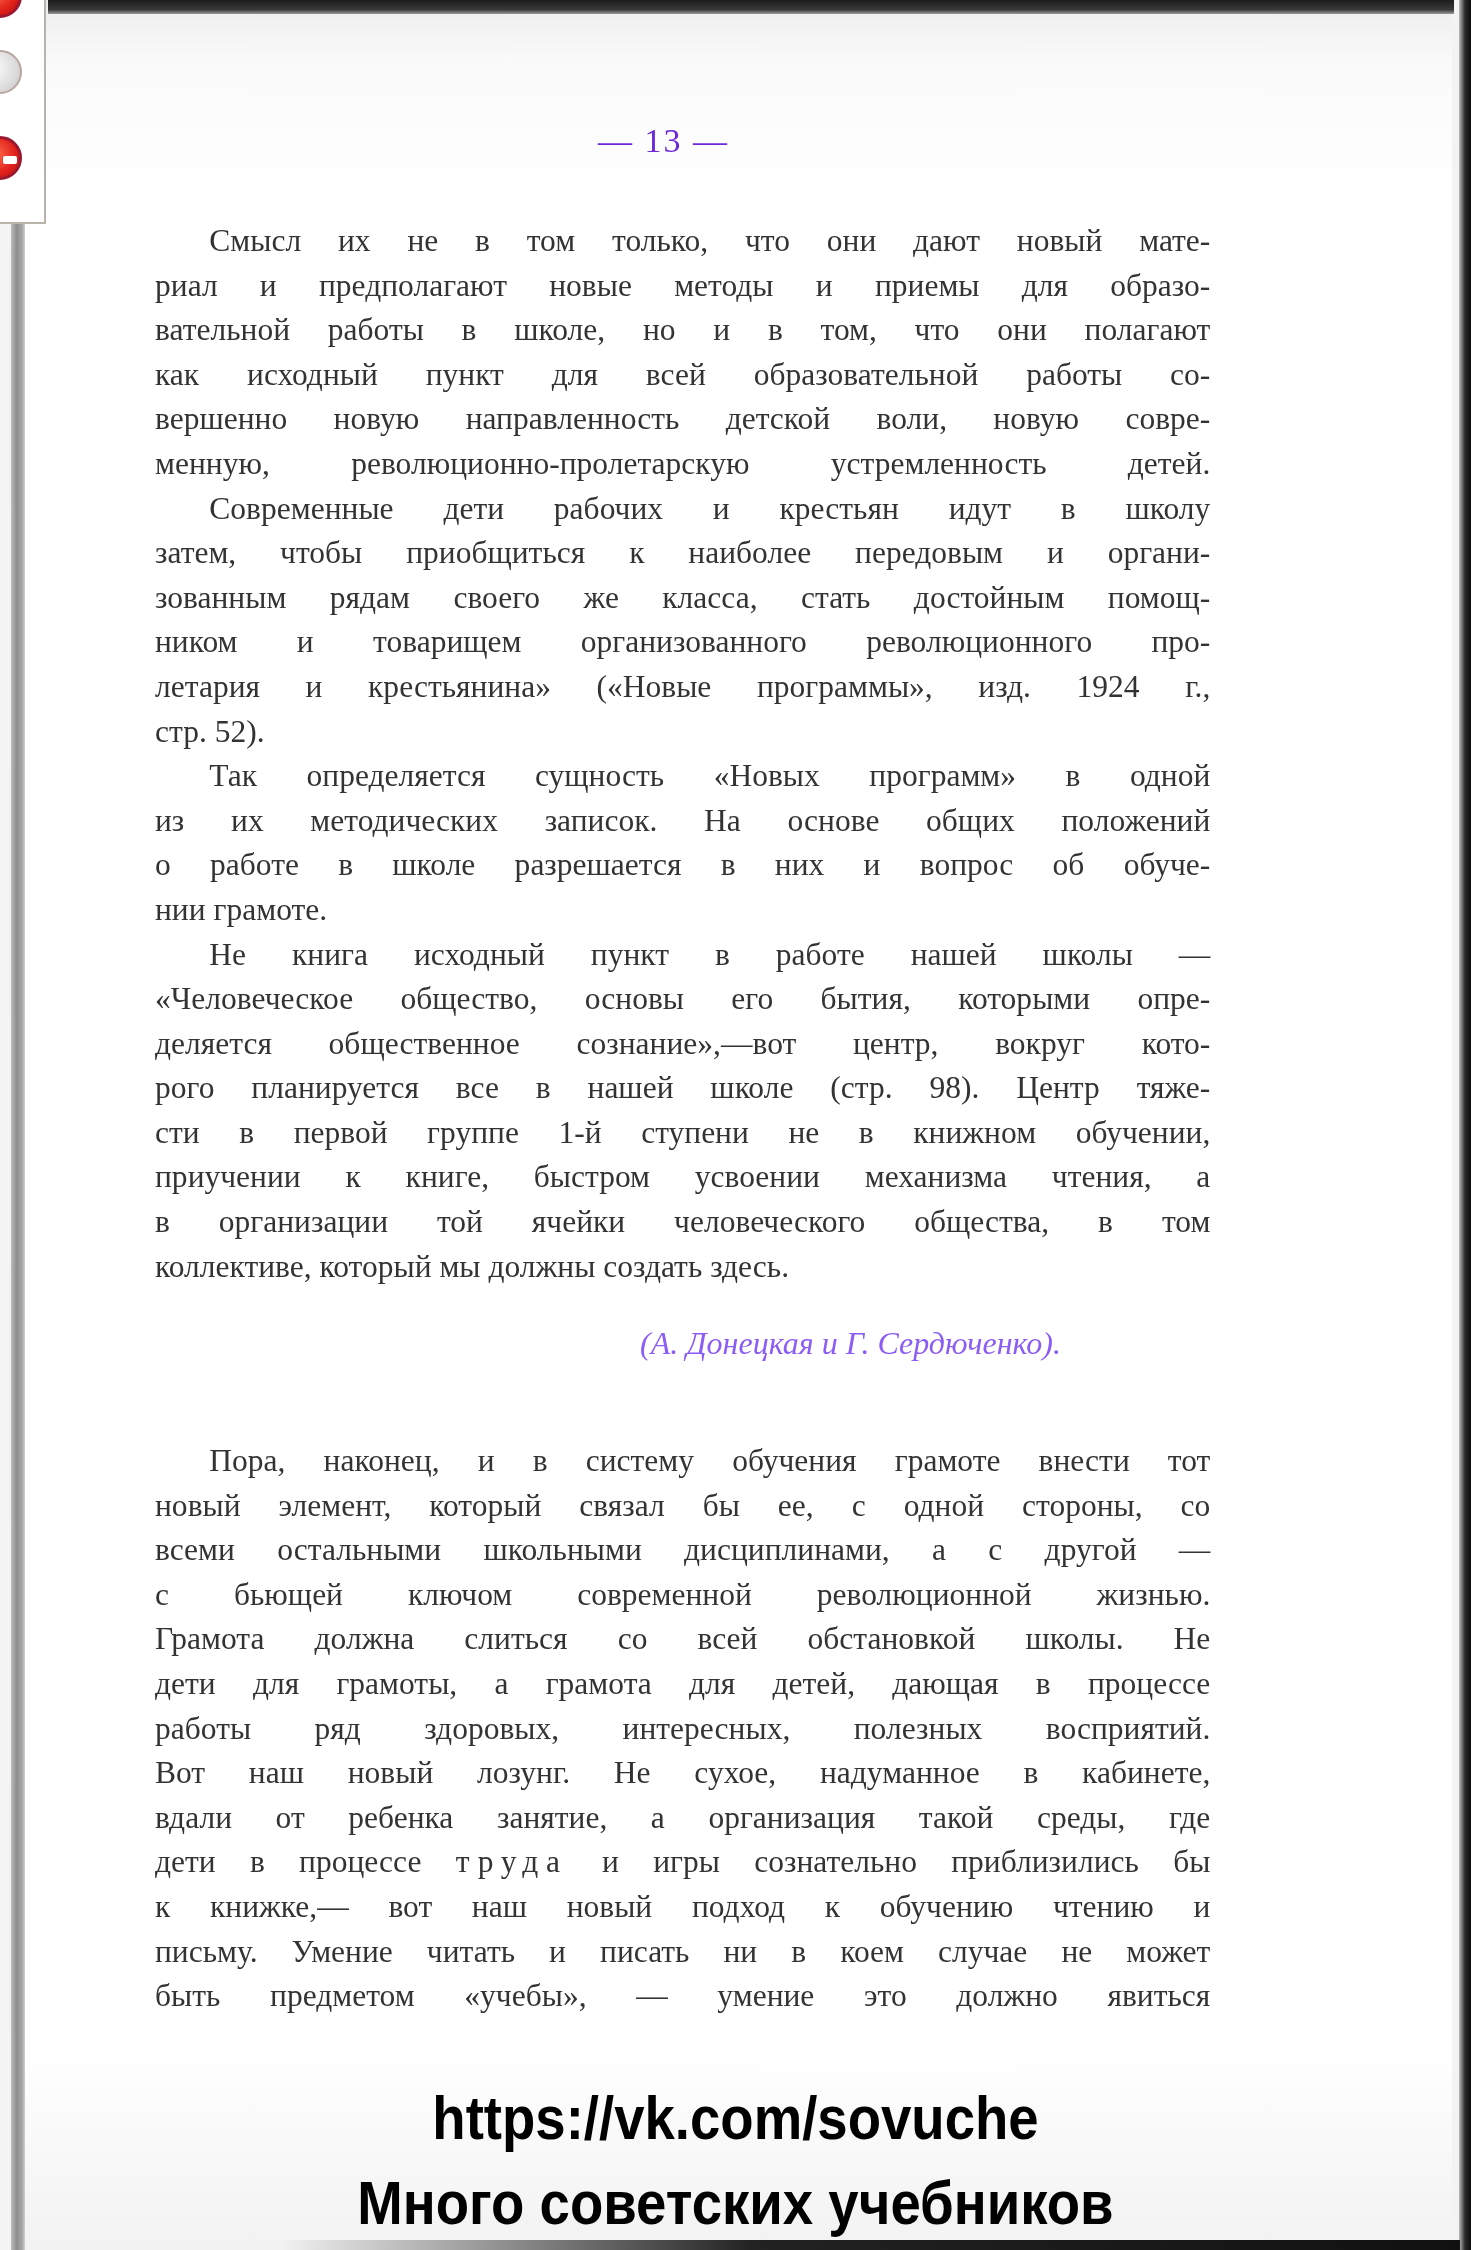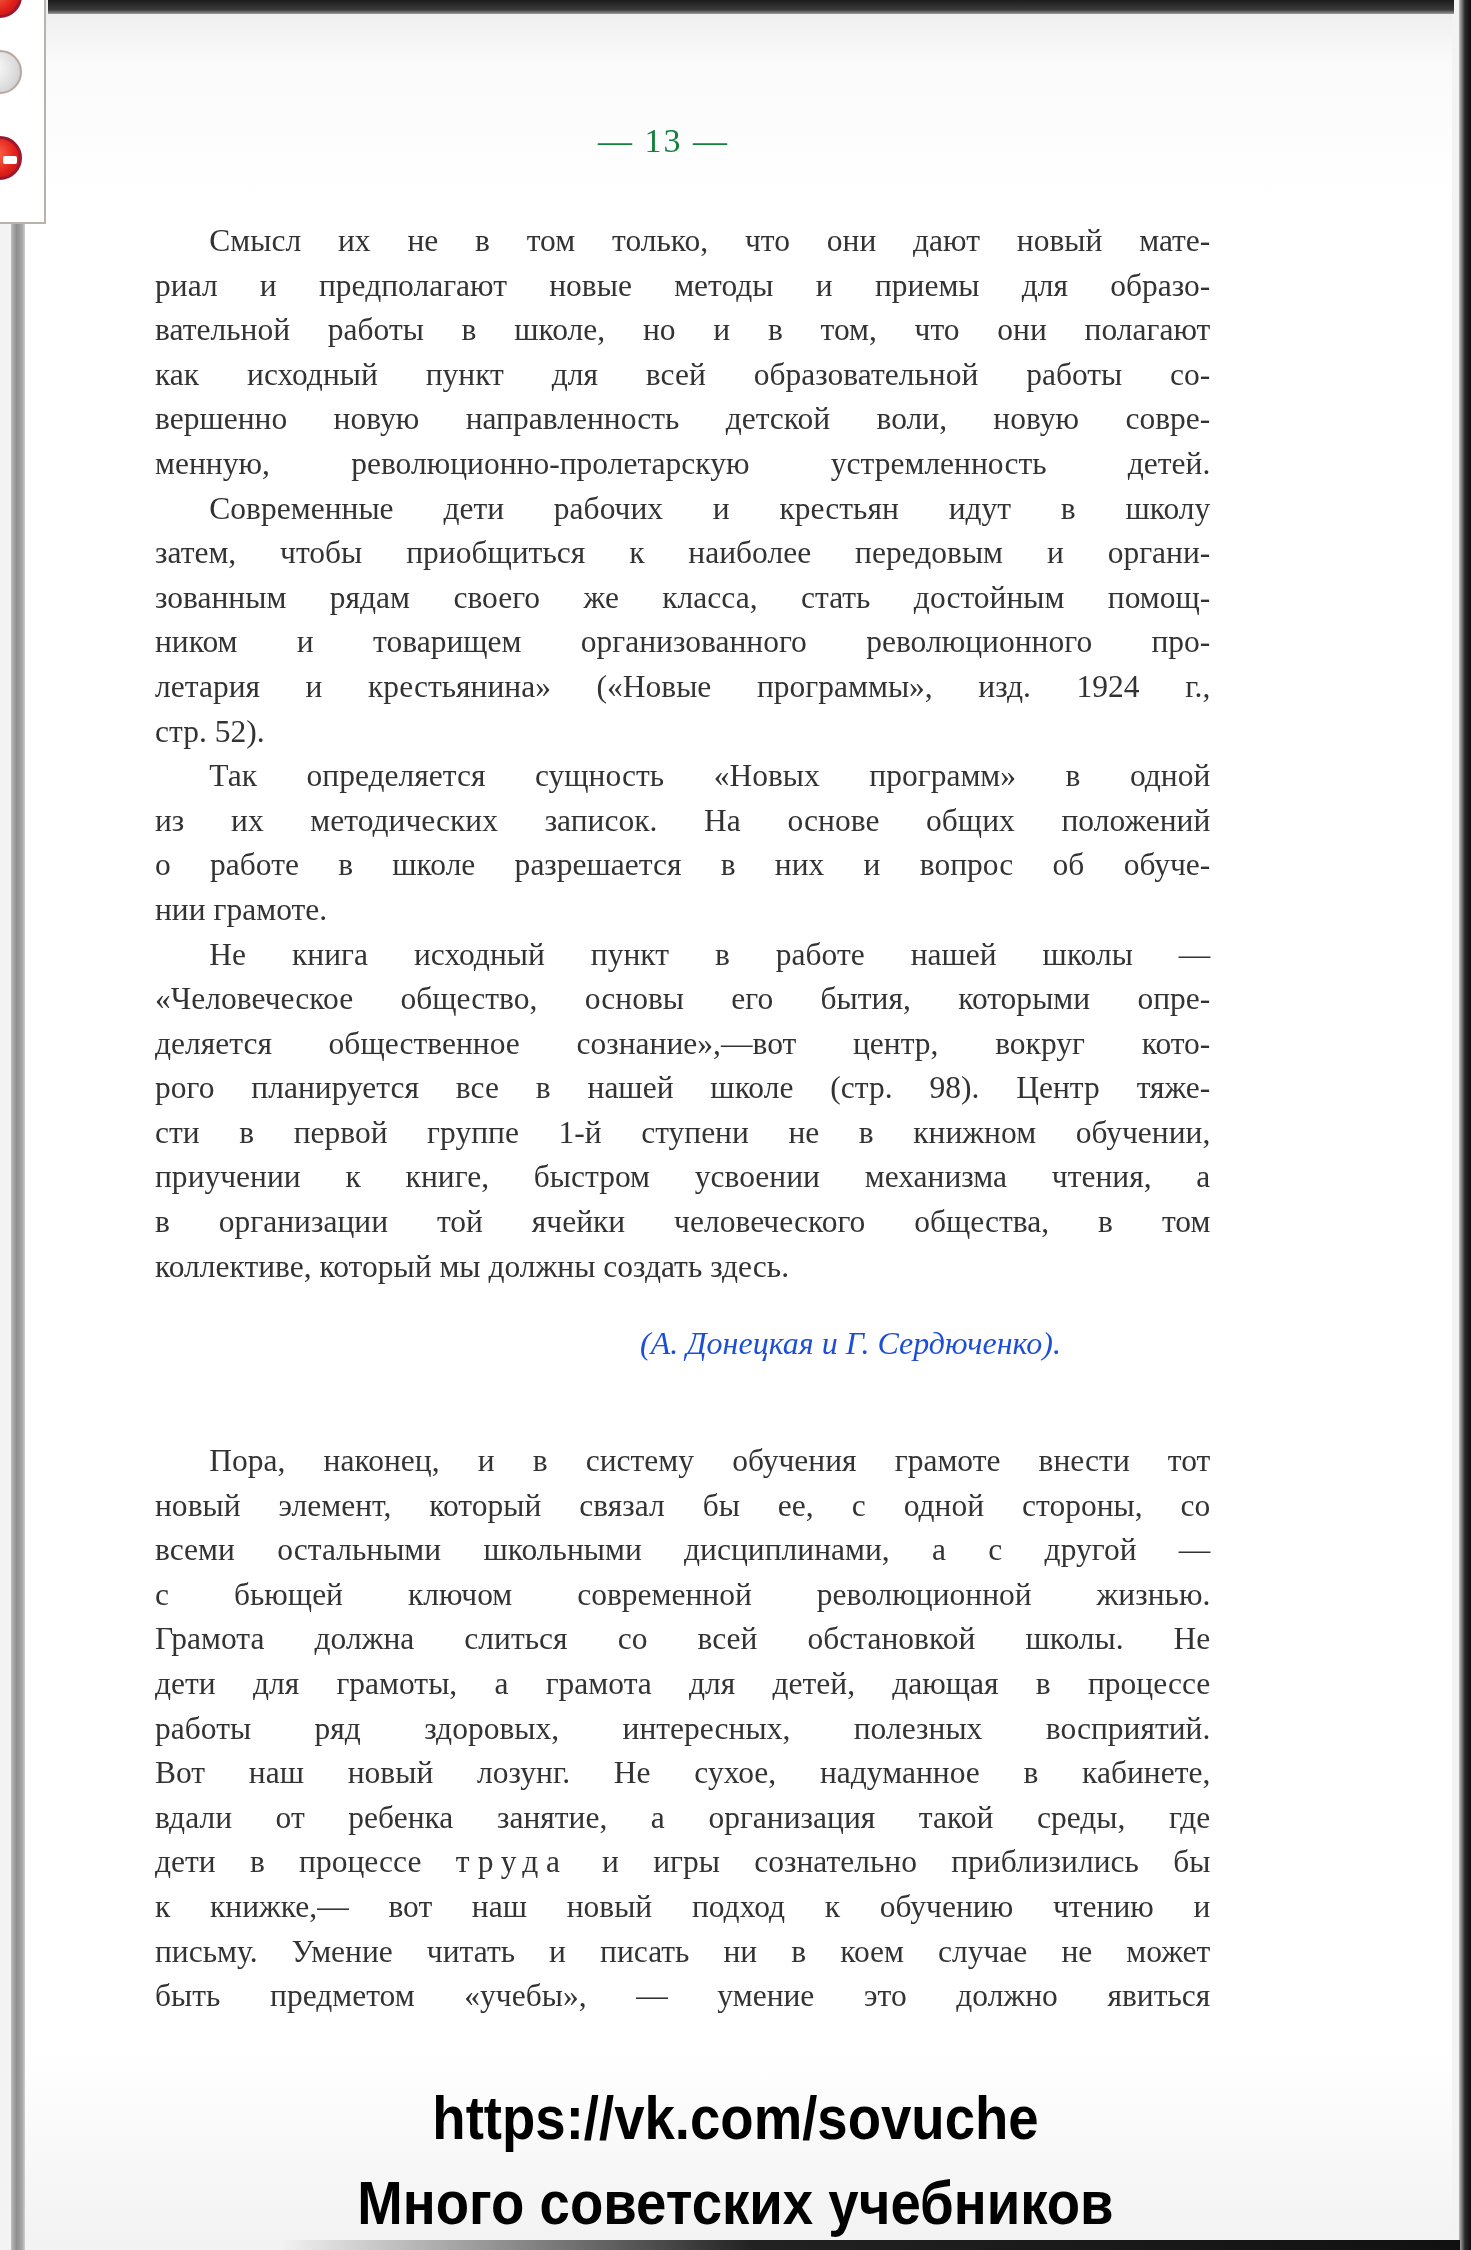--- a/index.html
+++ b/index.html
@@ -39,34 +39,34 @@
   }
   .wbtn.grey {
     background: radial-gradient(circle at 30% 40%, #ffffff, #d8d8d8 70%, #bcbcbc);
     border: 2px solid #b9a6a0;
   }
   .wbtn .bar {
     position: absolute; left: 22px; top: 17px; width: 14px; height: 8px; background: #fff; border-radius: 2px;
   }
   .page-number {
     position: absolute; left: 0; width: 1327px; top: 122px; text-align: center;
-    font-size: 34px; color: #15803d; letter-spacing: 2px;
+    font-size: 34px; color: #6d28d9; letter-spacing: 2px;
   }
   .text-block {
     position: absolute; left: 155px; top: 218px; width: 1088px;
     font-size: 32.5px; line-height: 44.6px; color: #333;
     text-align: justify; text-align-last: justify;
     transform: scaleX(0.97); transform-origin: left top;
   }
   .text-block .line { display: block; white-space: nowrap; text-align-last: justify; }
   .text-block .line.indent { padding-left: 56px; }
   .text-block .line.last { text-align-last: left; }
   .signature {
     position: absolute; left: 640px; top: 1325px; font-style: italic;
-    font-size: 32px; color: #1d4ed8; white-space: nowrap;
+    font-size: 32px; color: #8b5cf6; white-space: nowrap;
   }
   .text-block-2 { top: 1438px; }
   .spaced { letter-spacing: 8px; }
   .watermark {
     position: absolute; left: 0; width: 1471px; text-align: center;
     font-family: "Liberation Sans", "DejaVu Sans", sans-serif; font-weight: bold;
     color: #000; font-size: 62px; transform: scaleX(0.88); transform-origin: center;
   }
   .wm1 { top: 2082px; }
   .wm2 { top: 2167px; }

